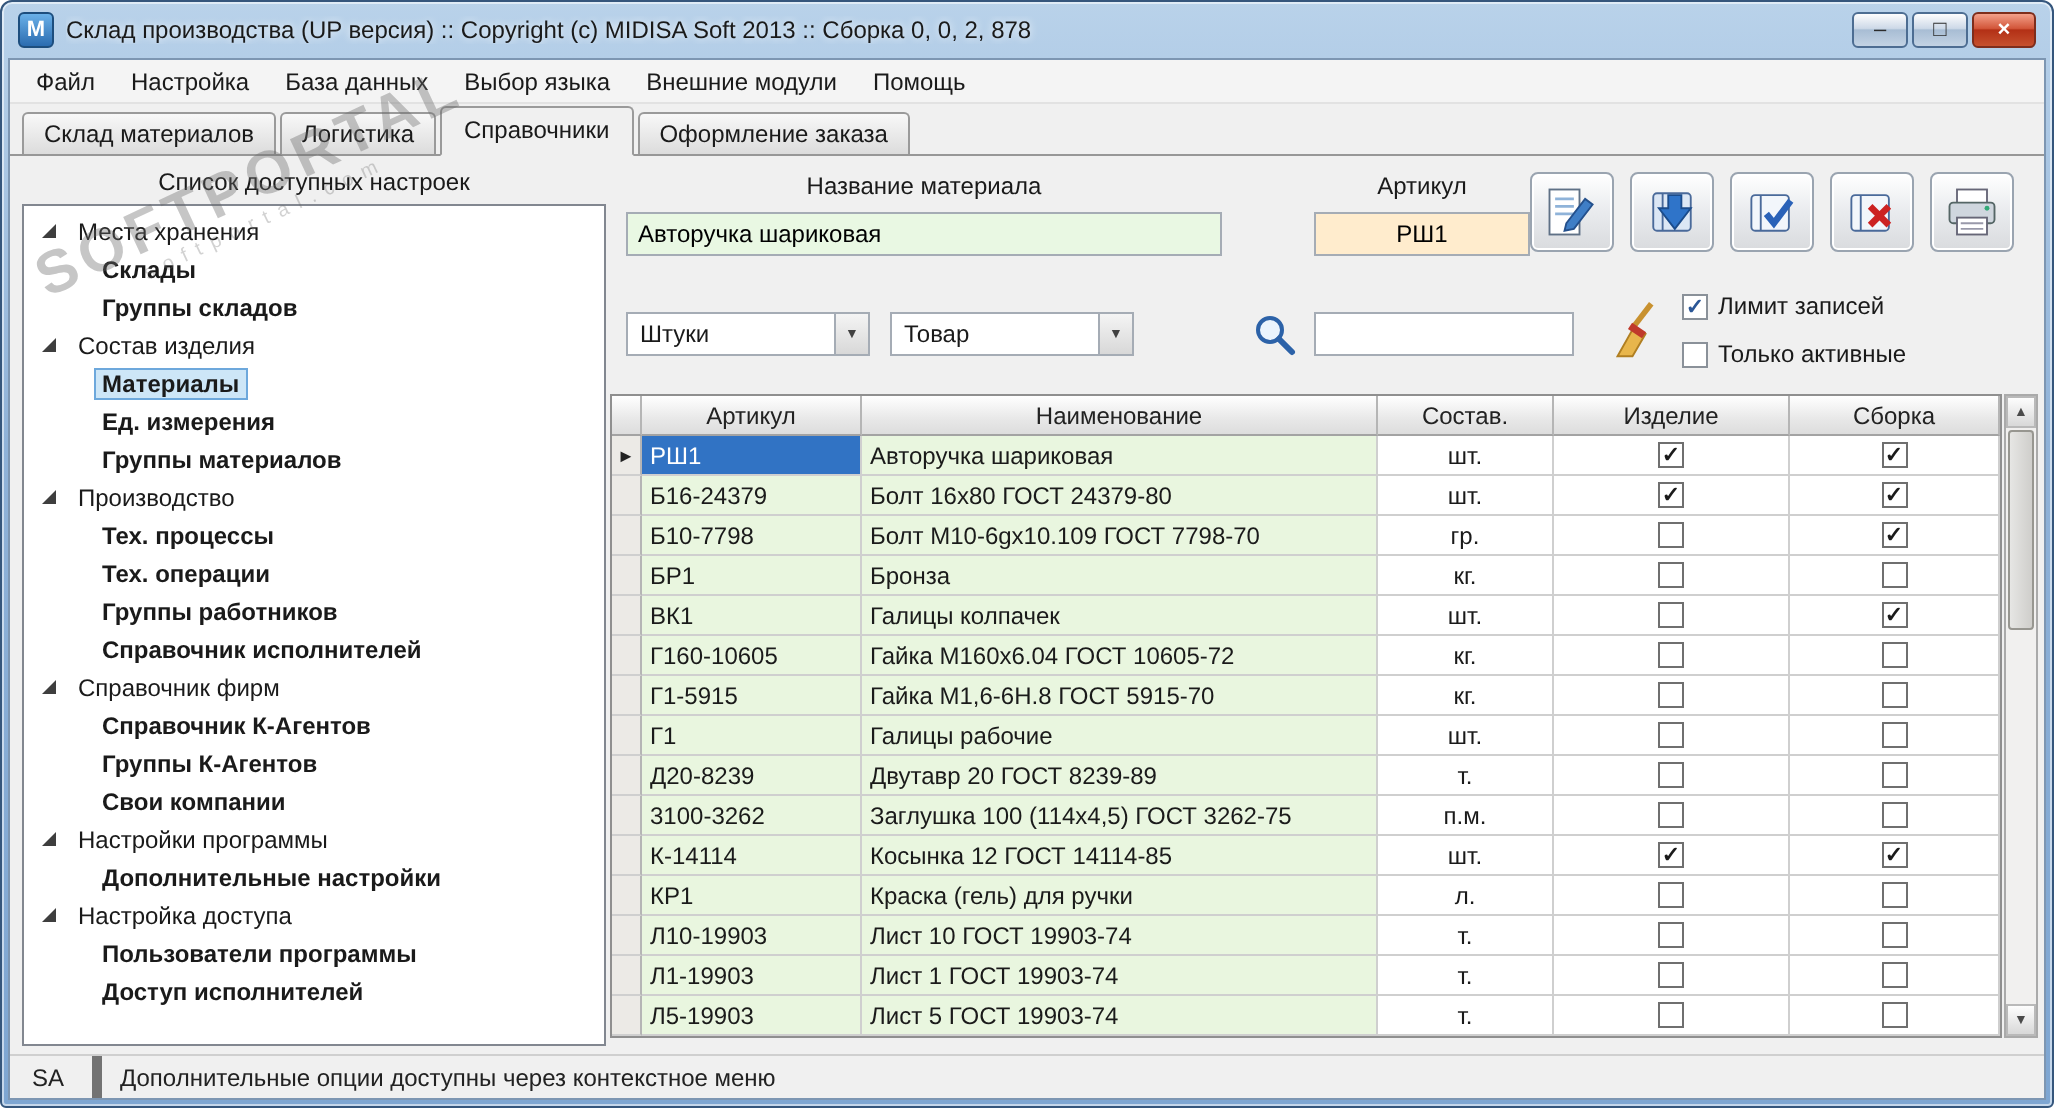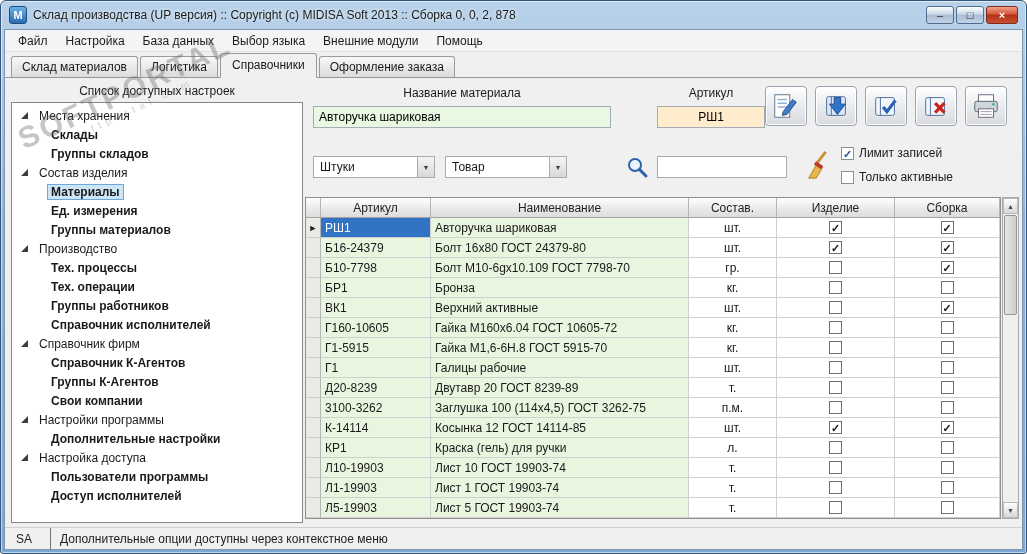--- a/index.html
+++ b/index.html
@@ -100,21 +100,21 @@
   .sbtn { height: 16px; background: linear-gradient(#fdfdfd, #d8d8d8); border: 1px solid #b9b9b9;
     font-size: 7px; color: #4a4a4a; display: flex; align-items: center; justify-content: center; }
   .strack { flex: 1; position: relative; }
   .sthumb { position: absolute; left: 1px; right: 1px; top: 1px; height: 100px;
     background: linear-gradient(90deg, #e6e6e4, #cfcecb); border: 1px solid #979690; border-radius: 2px; }
 
   
   .statusbar { height: 22px; background: #f0f0f0; border-top: 1px solid #cfcfcf;
     display: flex; align-items: center; color: #222; }
   .sb-user { width: 46px; height: 100%; display: flex; align-items: center; padding-left: 11px;
-    border-right: 1px solid #737373; }
+    border-right: 5px solid #737373; }
   .sb-msg { padding-left: 9px; }
 
   
   .watermark { position: absolute; left: 14px; top: 128px; transform: rotate(-25deg);
     transform-origin: left top; z-index: 40; pointer-events: none; text-align: center;
     color: rgba(105,105,105,0.38); }
   .wm-main { font-size: 30px; font-weight: bold; letter-spacing: 3px; line-height: 28px; }
   .wm-sub { font-size: 10px; letter-spacing: 5px; color: rgba(105,105,105,0.3); }
 </style>
 </head>
@@ -369,21 +369,21 @@
               <div class="g-cell g-cb" style="width: 118px;">
                 <span class="gbox"></span>
               </div>
               <div class="g-cell g-cb" style="width: 105px;">
                 <span class="gbox"></span>
               </div>
             </div>
             <div class="g-row">
               <div class="g-cell g-ind" style="width: 15px;"></div>
               <div class="g-cell g-art" style="width: 110px;">ВК1</div>
-              <div class="g-cell g-name" style="width: 258px;">Верхний активные</div>
+              <div class="g-cell g-name" style="width: 258px;">Галицы колпачек</div>
               <div class="g-cell g-unit" style="width: 88px;">шт.</div>
               <div class="g-cell g-cb" style="width: 118px;">
                 <span class="gbox"></span>
               </div>
               <div class="g-cell g-cb" style="width: 105px;">
                 <span class="gbox">✓</span>
               </div>
             </div>
             <div class="g-row">
               <div class="g-cell g-ind" style="width: 15px;"></div>

